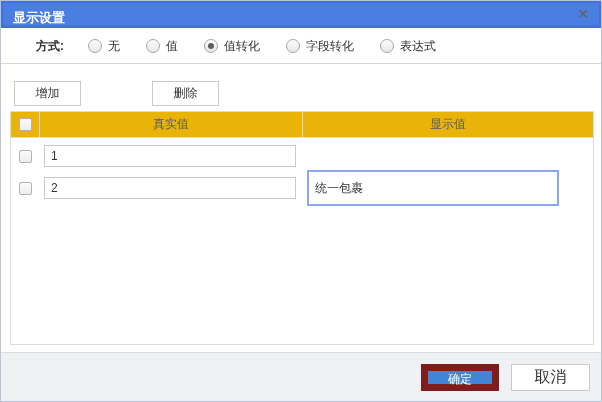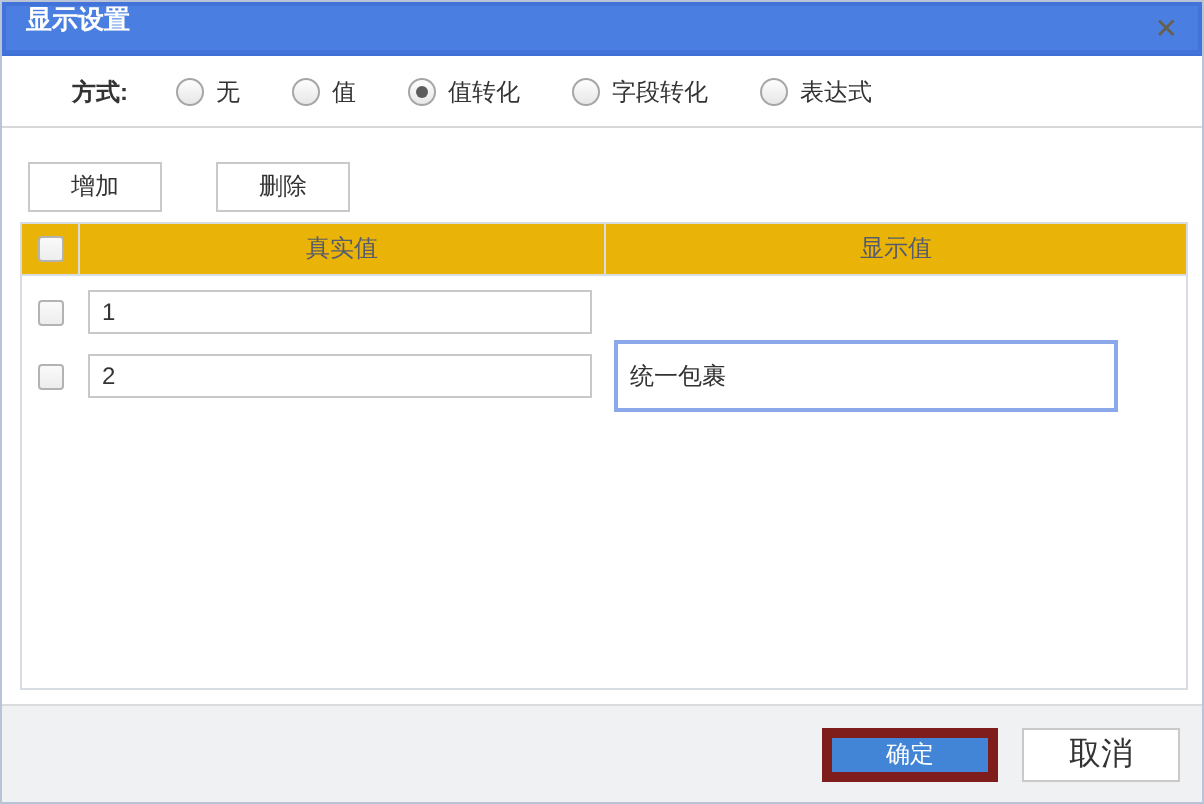--- a/index.html
+++ b/index.html
@@ -16,21 +16,21 @@
     background: #fff;
     border: 1px solid #b9c4d8;
     overflow: hidden;
   }
   
   .titlebar {
     position: absolute; left: 0; top: 0; right: 0; height: 27px;
     background: #4a7ee0;
     border-bottom: 1px solid #3e70d6;
     box-shadow: inset 0 0 0 2px #4273d8;
-    display: flex; align-items: flex-start;
+    display: flex; align-items: flex-end;
     padding: 0 12px;
     color: #fff; font-weight: bold; font-size: 13px;
   }
   .titlebar .close {
     position: absolute; right: 12px; top: 4px;
     color: #675f50; font-weight: bold; font-size: 14px;
     cursor: pointer; line-height: 18px;
   }
   
   .mode-row {
@@ -48,21 +48,21 @@
   }
   .radio.selected::after {
     content: ""; position: absolute; left: 3px; top: 3px;
     width: 6px; height: 6px; border-radius: 50%; background: #5c5c5c;
   }
   .separator {
     position: absolute; left: 0; top: 62px; right: 0; height: 0;
     border-top: 1px solid #d8d8d8;
   }
   
-  .toolbar { position: absolute; left: 13px; top: 80px; display: flex; }
+  .toolbar { position: absolute; left: 13px; top: 80px; display: flex; gap: 44px; }
   .btn-plain {
     min-width: 67px; height: 25px; padding: 0 14px;
     background: #fff; border: 1px solid #c9c9c9;
     font-size: 12px; color: #333; cursor: pointer;
     font-family: inherit;
   }
   .btn-plain + .btn-plain { margin-left: 27px; }
   
   .table {
     position: absolute; left: 9px; top: 110px;
@@ -100,23 +100,23 @@
   }
   
   .footer {
     position: absolute; left: 0; right: 0; bottom: 0; height: 49px;
     background: #f0f1f3;
     border-top: 1px solid #dbdbdb;
     display: flex; align-items: center; justify-content: flex-end;
     padding-right: 11px;
   }
   .btn-primary {
-    width: 88px; height: 27px;
+    width: 78px; height: 27px;
     background: #4285d7; color: #fff;
-    border: 5px solid #7f1d1d;
+    border: 7px solid #7f1d1d;
     font-size: 12px; cursor: pointer; font-family: inherit;
   }
   .btn-cancel {
     width: 79px; height: 27px; margin-left: 12px;
     background: #fff; color: #333;
     border: 1px solid #c9c9c9;
     font-size: 16px; cursor: pointer; font-family: inherit;
   }
 </style>
 </head>

